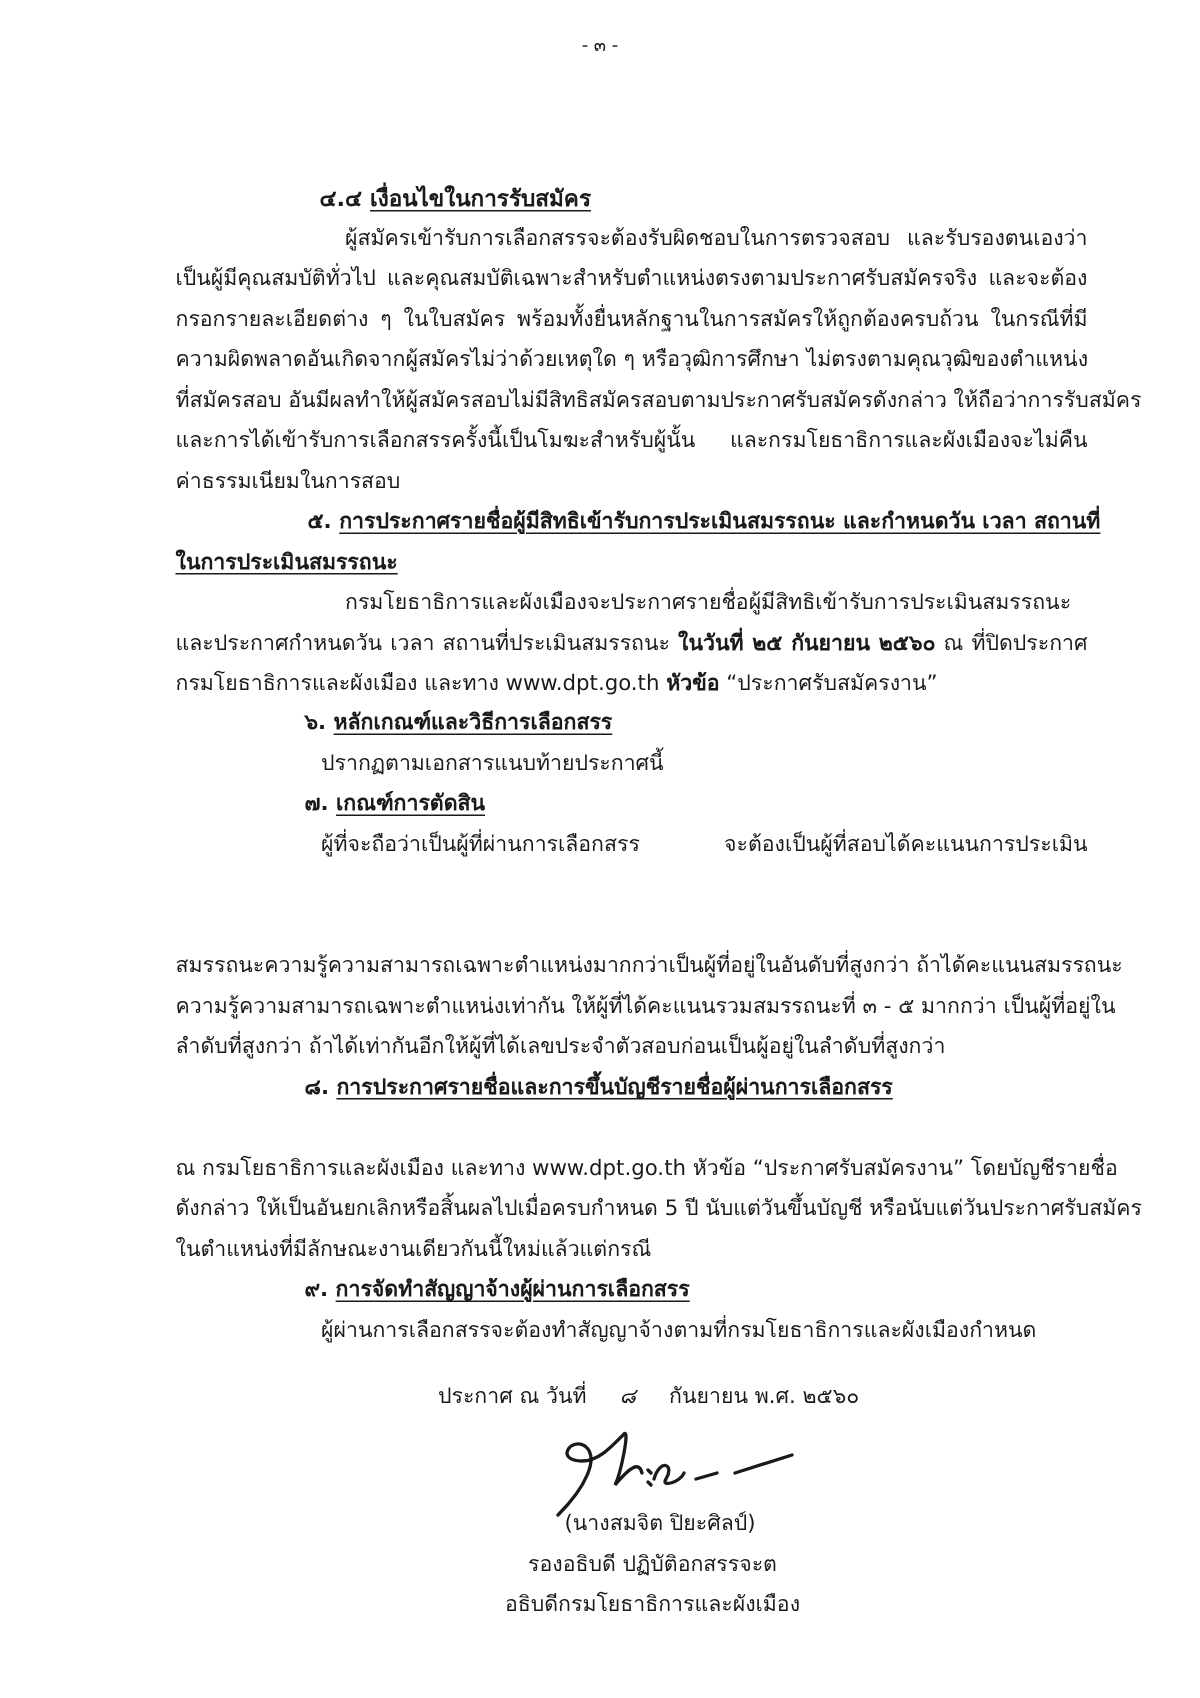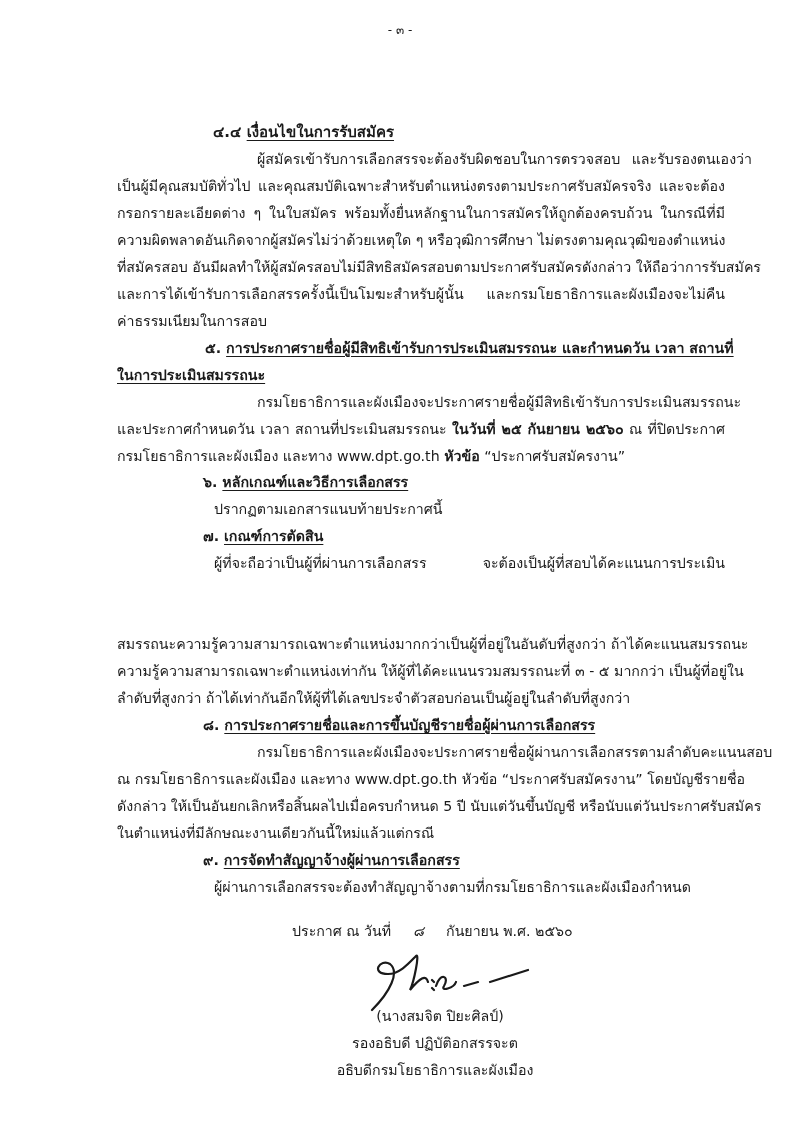--- a/index.html
+++ b/index.html
@@ -3,21 +3,21 @@
   <meta charset="utf-8">
   <style>
     html, body { margin: 0; padding: 0; background: #ffffff; }
     body { width: 800px; height: 1132px; position: relative; overflow: hidden;
       font-family: "DejaVu Sans", "Liberation Sans", sans-serif; color: #1a1a1a; }
     .page { position: absolute; left: 0; top: 0; width: 800px; height: 1132px; }
     .ln { position: absolute; white-space: nowrap; font-size: 14.2px; line-height: 20px; }
     .full { left: 117px; width: 608px; text-align: justify; text-align-last: justify; }
     .lastl { left: 117px; }
     .ind2 { left: 213px; }
-    .ind-full { left: 230px; width: 495px; text-align: justify; text-align-last: justify; margin-left: 27px; }
+    .ind-full { left: 230px; width: 495px; text-align: justify; text-align-last: justify; }
     .hd { font-weight: bold; }
     .u { text-decoration: underline; text-underline-offset: 3px; }
     .b { font-weight: bold; }
     .pagenum { left: 0; width: 800px; text-align: center; top: 20px; font-size: 12px; }
     .sig-svg { position: absolute; left: 370px; top: 952px; }
   </style>
 </head>
 <body>
 
 <div class="page">
@@ -61,21 +61,20 @@
   </div>
   <div class="ln" style="top:553px; left:214px; width:511px; text-align:justify; text-align-last:justify;">ผู้ที่จะถือว่าเป็นผู้ที่ผ่านการเลือกสรร จะต้องเป็นผู้ที่สอบได้คะแนนการประเมิน</div>
   <div class="ln full" style="top:634px;">สมรรถนะความรู้ความสามารถเฉพาะตำแหน่งมากกว่าเป็นผู้ที่อยู่ในอันดับที่สูงกว่า ถ้าได้คะแนนสมรรถนะ</div>
   <div class="ln full" style="top:661px;">ความรู้ความสามารถเฉพาะตำแหน่งเท่ากัน ให้ผู้ที่ได้คะแนนรวมสมรรถนะที่ ๓ - ๕ มากกว่า เป็นผู้ที่อยู่ใน</div>
   <div class="ln lastl" style="top:688px;">ลำดับที่สูงกว่า ถ้าได้เท่ากันอีกให้ผู้ที่ได้เลขประจำตัวสอบก่อนเป็นผู้อยู่ในลำดับที่สูงกว่า</div>
 
   <div class="ln ind2 hd" style="top:715px; left:203px;">
     <span>๘.</span>
     <span class="u">การประกาศรายชื่อและการขึ้นบัญชีรายชื่อผู้ผ่านการเลือกสรร</span>
   </div>
-  <div class="ln ind-full" style="top:742px;">กรมโยธาธิการและผังเมืองจะประกาศรายชื่อผู้ผ่านการเลือกสรรตามลำดับคะแนนสอบ</div>
   <div class="ln full" style="top:769px;">ณ กรมโยธาธิการและผังเมือง และทาง www.dpt.go.th   หัวข้อ “ประกาศรับสมัครงาน” โดยบัญชีรายชื่อ</div>
   <div class="ln full" style="top:796px;">ดังกล่าว ให้เป็นอันยกเลิกหรือสิ้นผลไปเมื่อครบกำหนด 5 ปี นับแต่วันขึ้นบัญชี หรือนับแต่วันประกาศรับสมัคร</div>
   <div class="ln lastl" style="top:823px;">ในตำแหน่งที่มีลักษณะงานเดียวกันนี้ใหม่แล้วแต่กรณี</div>
 
   <div class="ln ind2 hd" style="top:850px; left:203px;">
     <span>๙.</span>
     <span class="u">การจัดทำสัญญาจ้างผู้ผ่านการเลือกสรร</span>
   </div>
   <div class="ln" style="top:877px; left:214px;">ผู้ผ่านการเลือกสรรจะต้องทำสัญญาจ้างตามที่กรมโยธาธิการและผังเมืองกำหนด</div>
 

